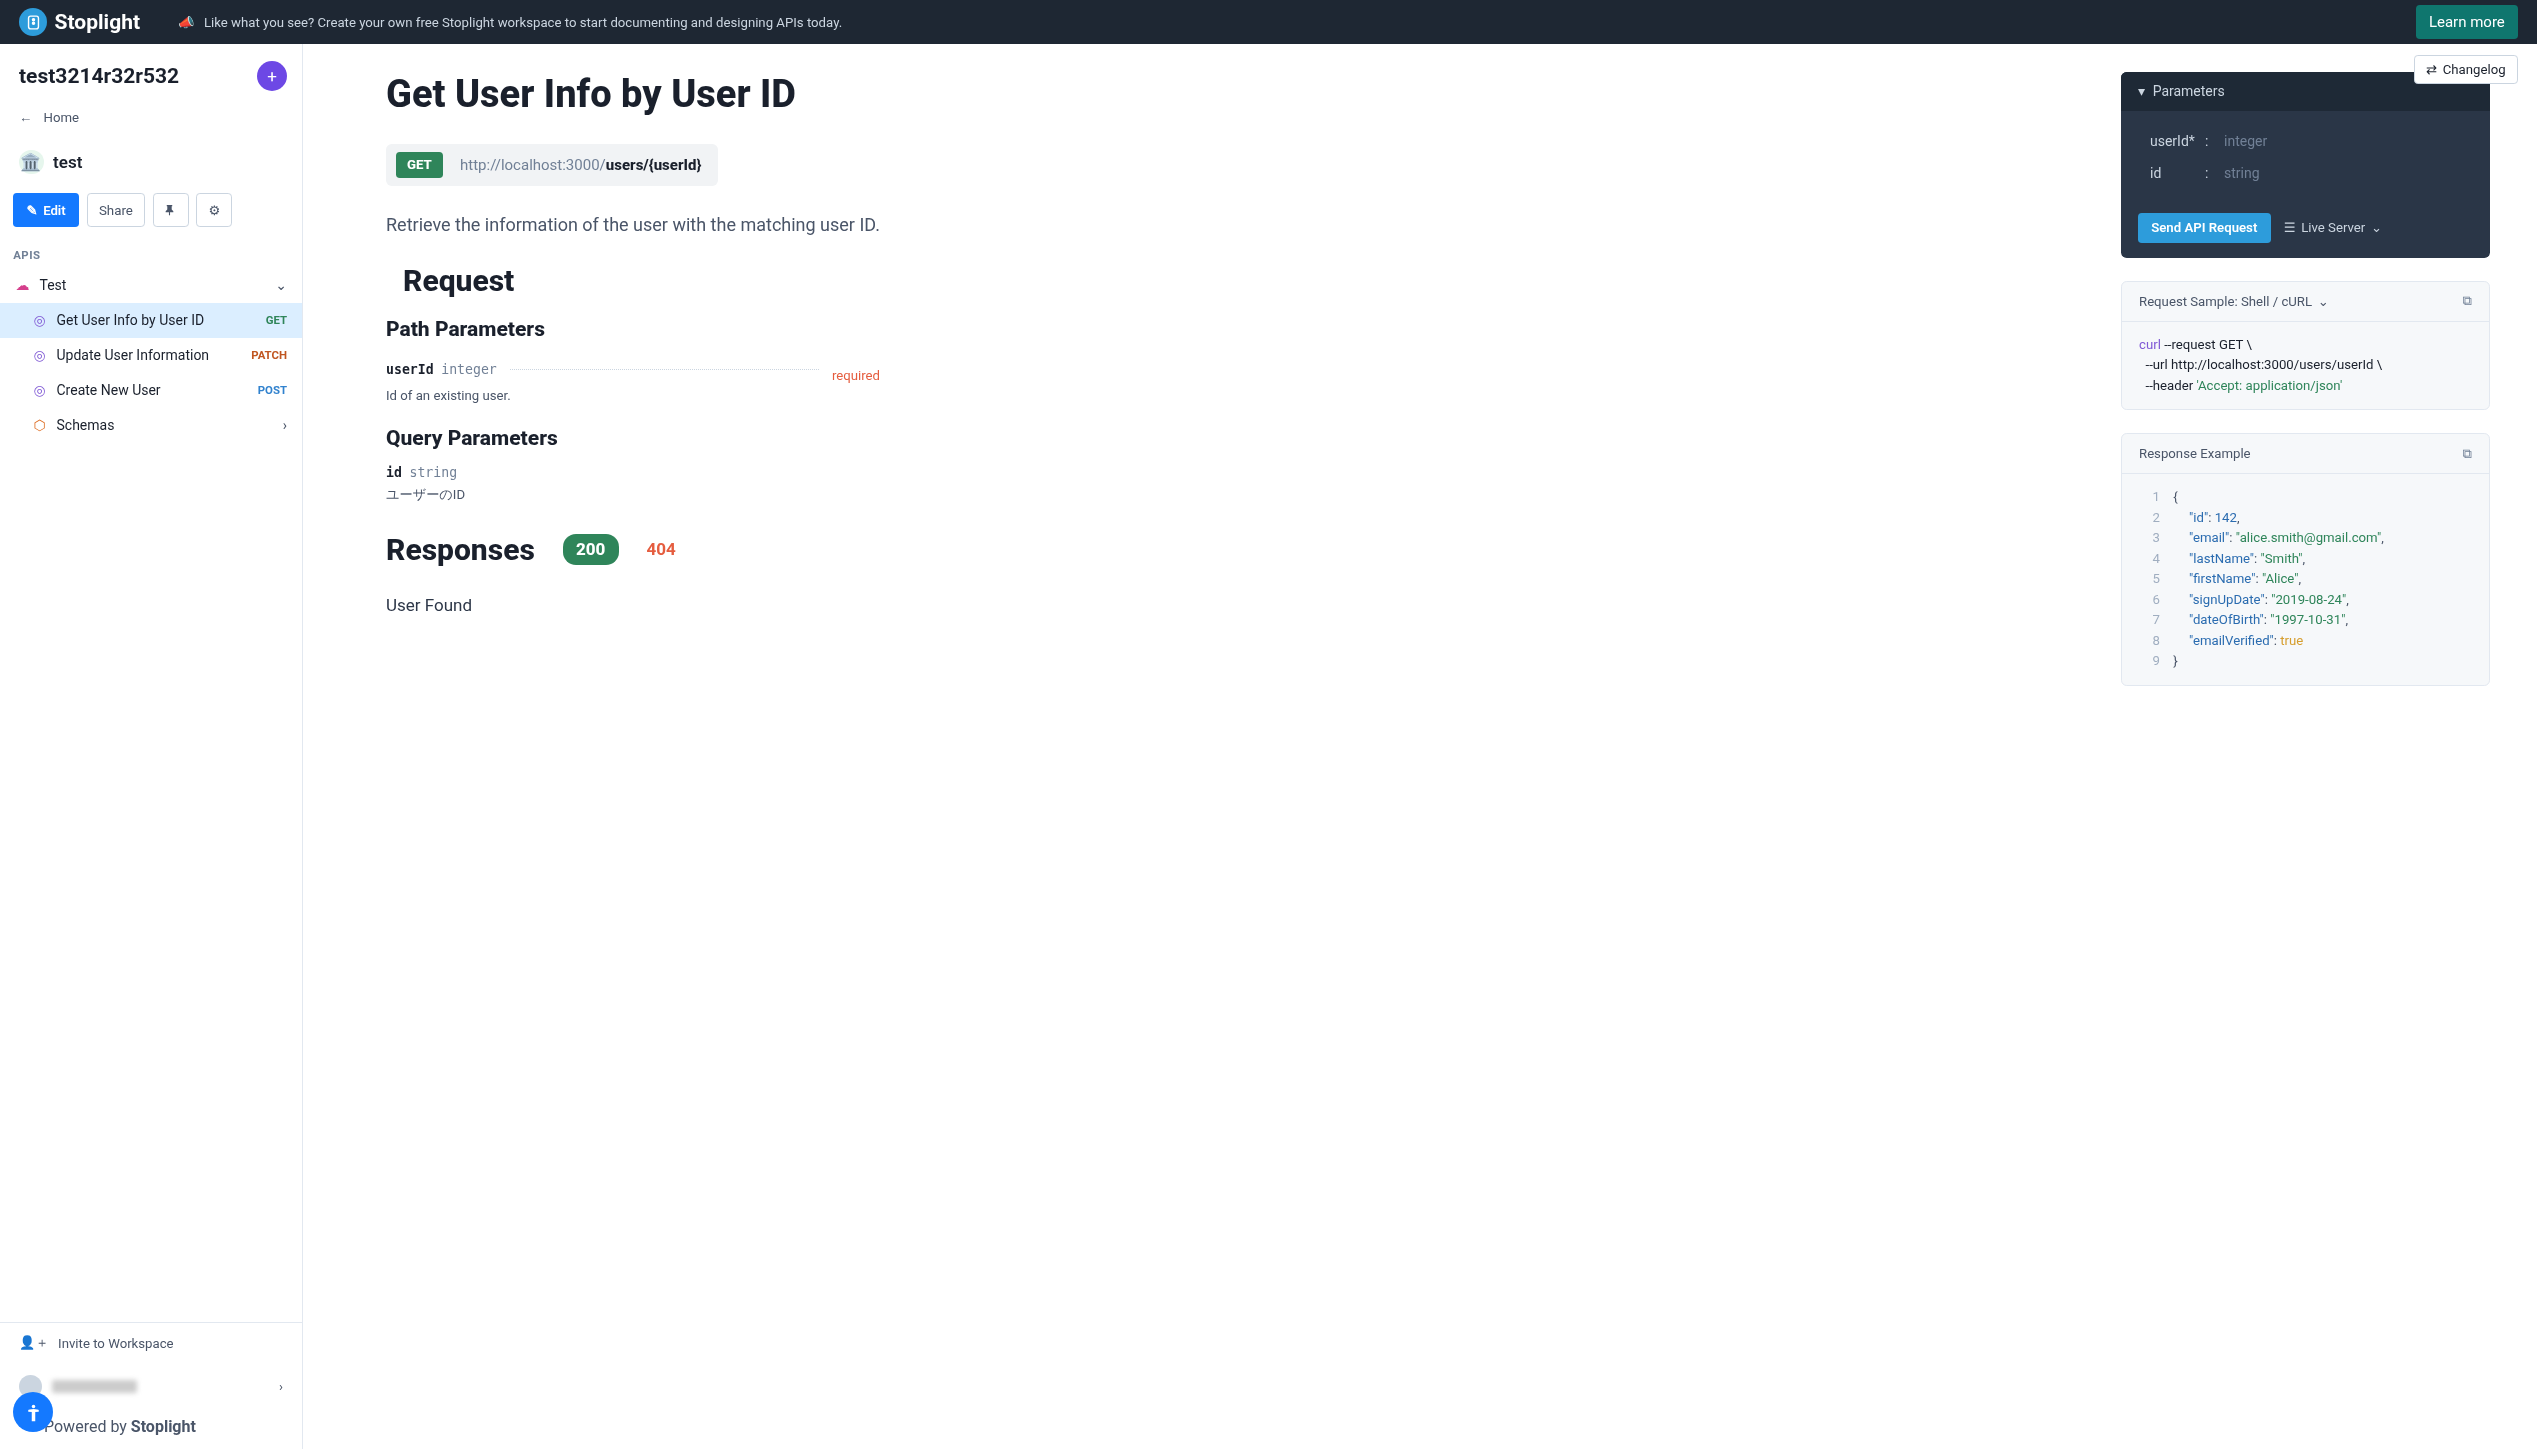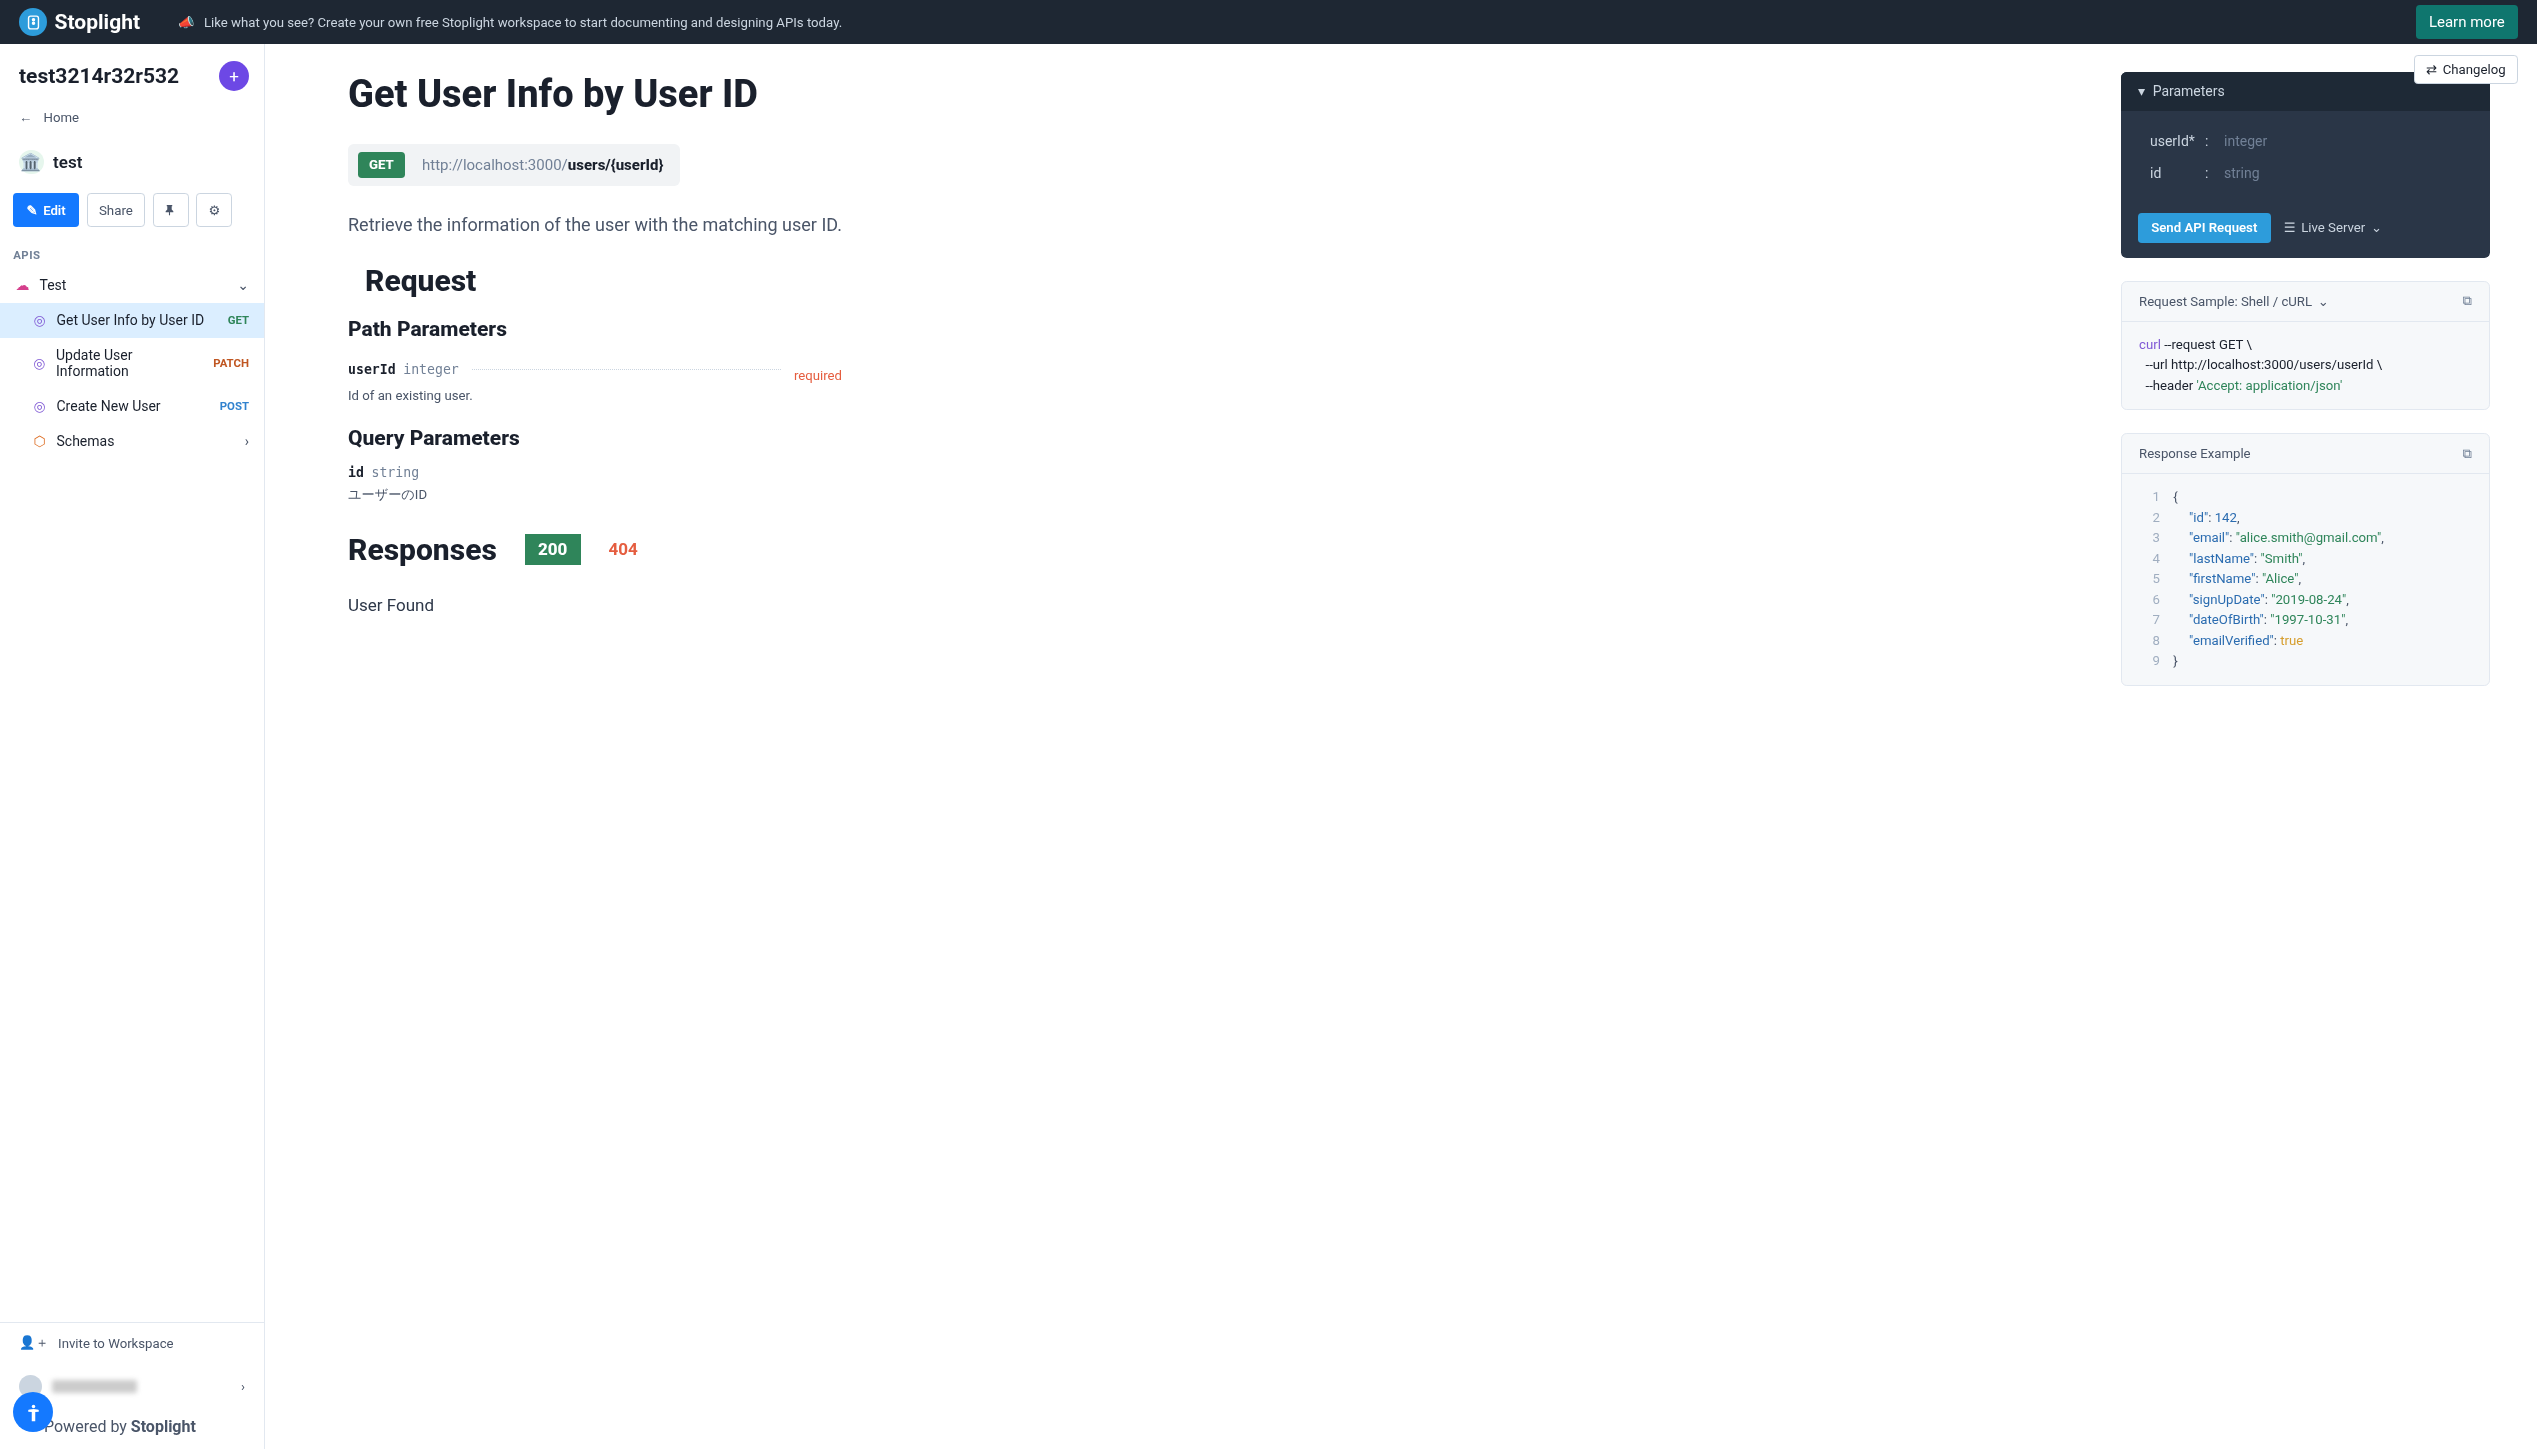--- a/index.html
+++ b/index.html
@@ -7,21 +7,21 @@
 
 
 .banner { background:#1e2733; color:#e2e8f0; height:44px; display:flex; align-items:center; padding:0 19px; }
 .banner-logo { display:flex; align-items:center; gap:7.6px; font-size:21px; font-weight:700; color:#fff; }
 .banner-logo .logo-circle { width:28px; height:28px; background:#2d9cdb; border-radius:50%; display:flex; align-items:center; justify-content:center; color:#fff; }
 .banner-msg { margin-left:38px; font-size:13.2px; display:flex; align-items:center; gap:9.5px; color:#cbd5e0; }
 .banner-learn { margin-left:auto; background:#0f766e; color:#fff; padding:7.6px 13.2px; border-radius:3.8px; font-size:15px; cursor:pointer;text-align:center; }
 
 
 .app { display:flex; height:calc(100vh - 44px); }
-.sidebar { width:265px; border-right:0.9px solid #e2e8f0; display:flex; flex-direction:column; }
+.sidebar { width:303px; border-right:0.9px solid #e2e8f0; display:flex; flex-direction:column; }
 .sidebar-header { padding:17px 15px 9.5px 19px; display:flex; align-items:center; justify-content:space-between; }
 .workspace-name { font-size:21px; font-weight:700; }
 .add-btn { width:30px; height:30px; background:#6d48e5; border-radius:50%; color:#fff; display:flex; align-items:center; justify-content:center; font-size:17px; cursor:pointer; }
 
 .home-row { padding:9.5px 19px 13.2px; display:flex; align-items:center; gap:11.4px; color:#4a5568; cursor:pointer; }
 .project-row { padding:11.4px 19px; display:flex; align-items:center; gap:9.5px; font-size:17px; font-weight:600; }
 .proj-icon { width:24.6px; height:24.6px; background:#e6f6ed; border-radius:50%; display:flex; align-items:center; justify-content:center; }
 
 .actions-row { padding:7.6px 13.2px 17px; display:flex; gap:7.6px; }
 .btn-edit { background:#1479ff; color:#fff; padding:7.6px 13.2px; border-radius:3.8px; display:flex; align-items:center; gap:5.7px; font-weight:600; cursor:pointer; }
@@ -63,21 +63,21 @@
 
 .param-block { margin-bottom:23px; }
 .param-head { display:flex; align-items:center; gap:7.6px; }
 .param-name { font-family:ui-monospace,Menlo,monospace; font-weight:700; }
 .param-type { color:#718096; font-family:ui-monospace,Menlo,monospace; font-size:13.2px; }
 .param-line { flex:1; border-bottom:0.9px dotted #cbd5e0; margin:0 5.7px; }
 .param-required { color:#e55d3f; font-size:13.2px;margin-top:12px; }
 .param-desc { color:#4a5568; margin-top:5.7px; }
 
 .responses-row { display:flex; align-items:center; gap:28px; margin:28px 0; }
-.resp-200 { background:#2f855a; color:#fff; padding:5.7px 13.2px; border-radius:0; font-weight:800; font-size:17px; }
+.resp-200 { background:#2f855a; color:#fff; padding:5.7px 13.2px; border-radius:13px; font-weight:800; font-size:17px; }
 .resp-404 { color:#e55d3f; font-weight:700; font-size:17px; }
 
 .left-col { max-width:530px; }
 .two-col { display:flex; gap:47px; }
 .right-col { width:369px; flex-shrink:0; margin-left:auto; }
 
 
 .panel-dark { background:#2a3647; color:#cbd5e0; border-radius:5.7px; overflow:hidden; }
 .panel-dark-header { background:#1e2936; padding:11.4px 17px; display:flex; align-items:center; gap:7.6px; font-size:14px; }
 .panel-dark-body { padding:15px 17px; }

